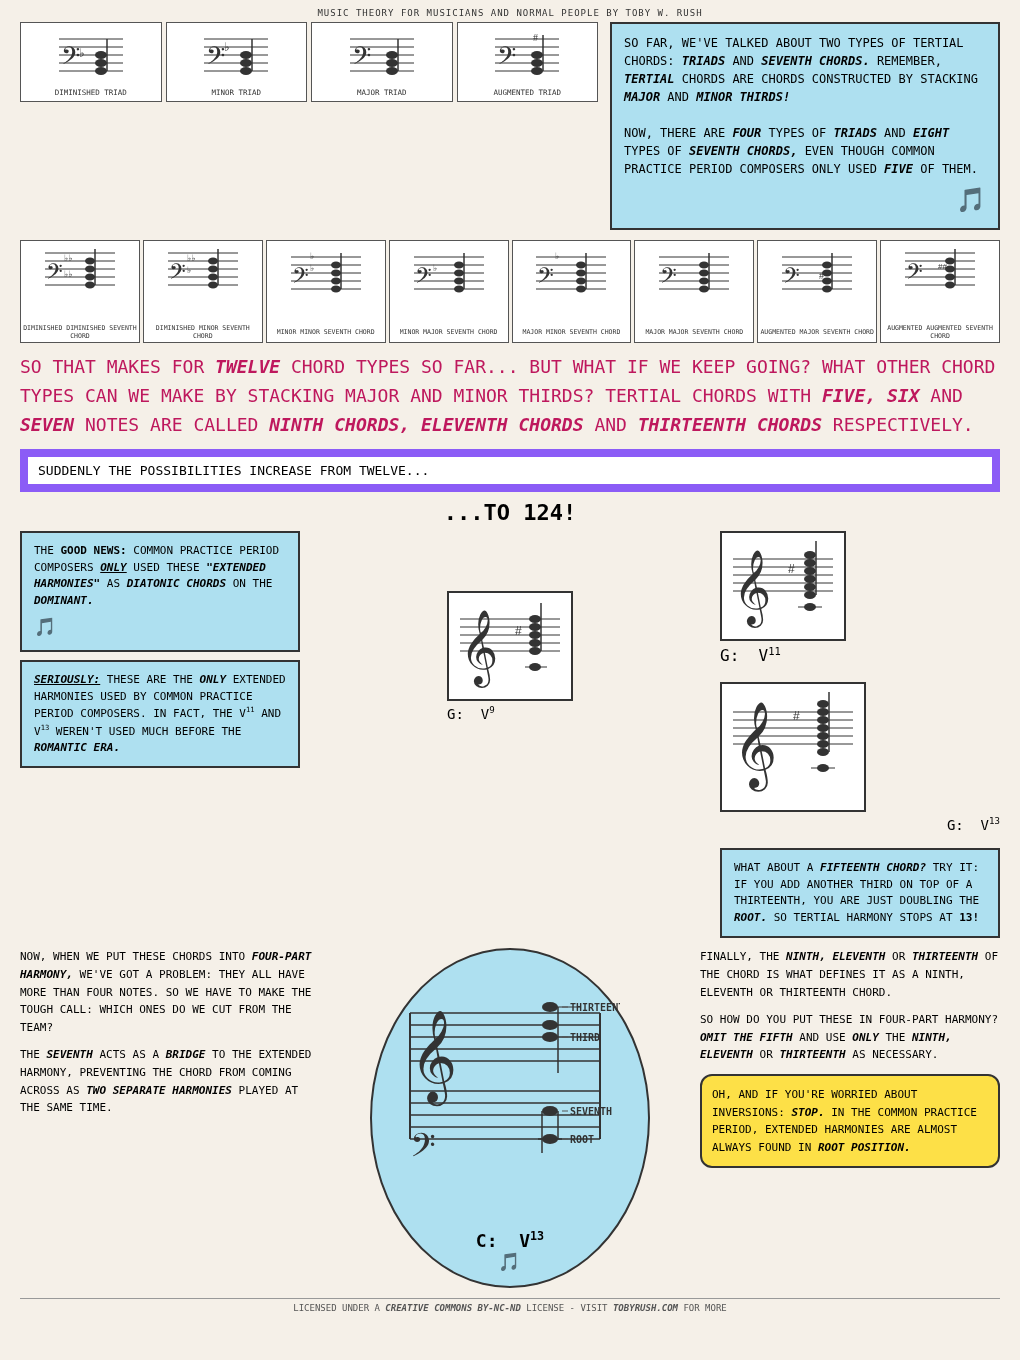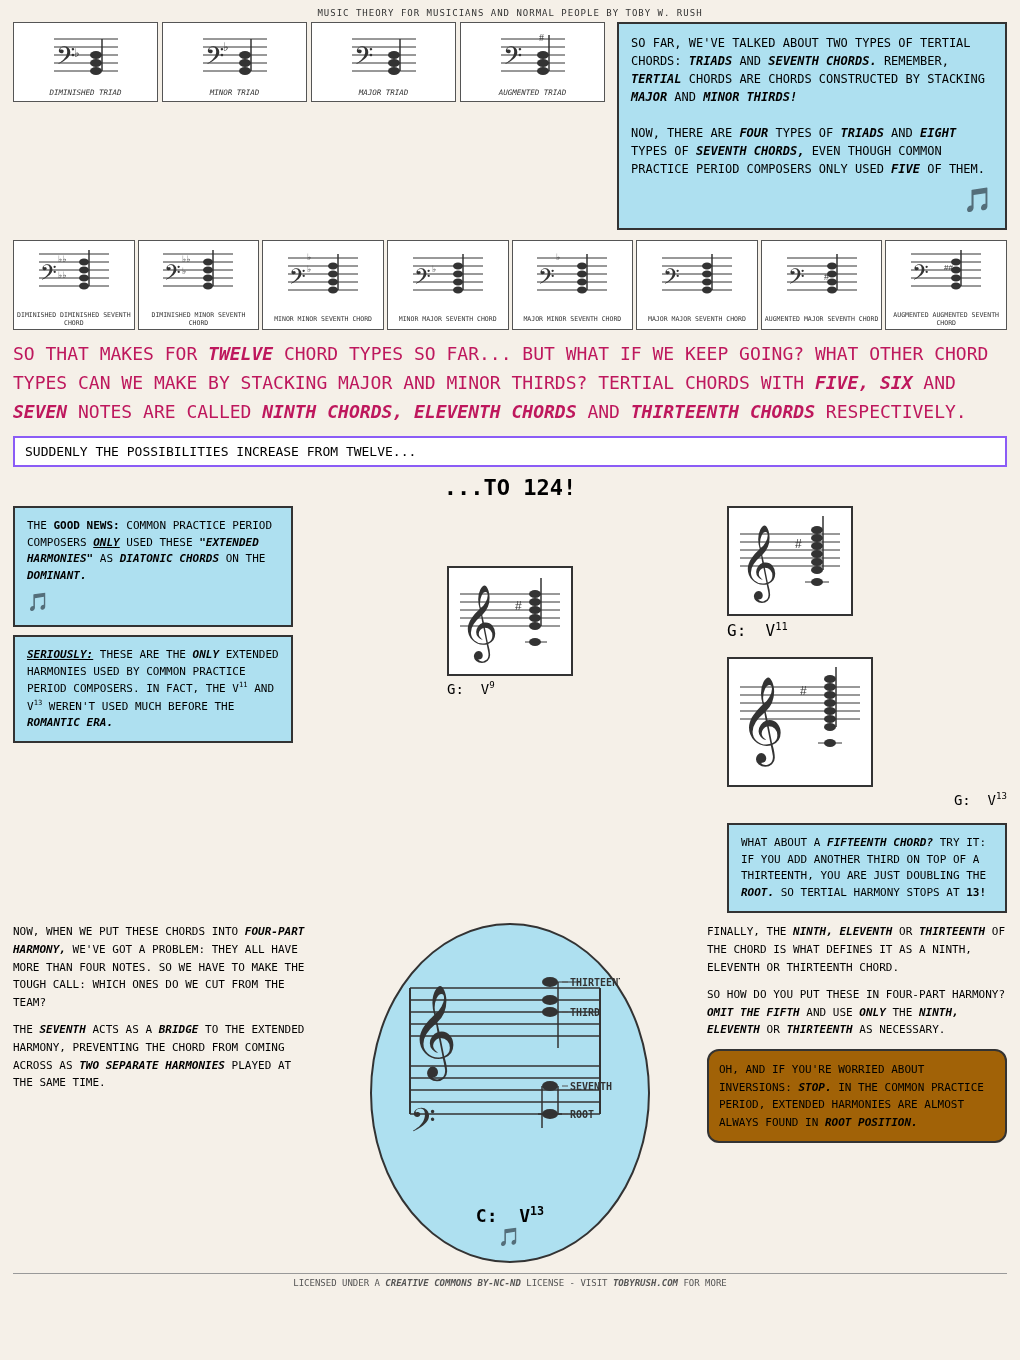--- a/index.html
+++ b/index.html
@@ -9,21 +9,21 @@
       background: #f5f0e8;
       font-family: 'Arial', sans-serif;
       position: relative;
       overflow-x: hidden;
     }
 
     .page-wrapper {
       width: 1020px;
       min-height: 1360px;
       background: #f5f0e8;
-      padding: 8px 13px;
+      padding: 8px 20px;
       position: relative;
     }
 
     
     .site-header {
       text-align: center;
       font-size: 9px;
       font-family: monospace;
       text-transform: uppercase;
       letter-spacing: 1px;
@@ -83,21 +83,20 @@
       justify-content: center;
     }
 
     .staff-box .chord-label {
       font-size: 7.5px;
       text-align: center;
       text-transform: uppercase;
       margin-top: 4px;
       font-family: monospace;
       color: #333;
-      font-style: italic;
     }
 
     
     .seventh-row {
       display: flex;
       gap: 3px;
       margin-bottom: 10px;
     }
 
     .seventh-box {
@@ -109,40 +108,40 @@
       display: flex;
       flex-direction: column;
       align-items: center;
       justify-content: center;
     }
 
     .seventh-box .chord-label {
       font-size: 6.5px;
       text-align: center;
       text-transform: uppercase;
-      margin-top: 3px;
+      margin-top: 17px;
       font-family: monospace;
       color: #333;
     }
 
     
     .body-text {
       font-size: 18px;
       font-family: monospace;
       text-transform: uppercase;
       line-height: 1.6;
       margin-bottom: 10px;
       color: #be185d;
     }
 
     .body-text .bold-italic { font-weight: bold; font-style: italic; }
 
     
     .extended-header {
-      border: 2px solid #8b5cf6;
+      border: 8px solid #8b5cf6;
       padding: 6px 10px;
       font-size: 13px;
       font-family: monospace;
       text-transform: uppercase;
       margin-bottom: 8px;
       background: white;
     }
 
     .to-124 {
       text-align: center;
@@ -729,21 +728,21 @@
     </div>
 
     <div class="bottom-right">
       <p style="margin-bottom:10px;">
         Finally, the <span class="bold-italic">Ninth, Eleventh</span> or <span class="bold-italic">Thirteenth</span> of the chord is what defines it as a ninth, eleventh or thirteenth chord.
       </p>
       <p style="margin-bottom:10px;">
         So how do you put these in four-part harmony? <span class="bold-italic">Omit the Fifth</span> and use <span class="bold-italic">Only</span> the <span class="bold-italic">Ninth, Eleventh</span> or <span class="bold-italic">Thirteenth</span> as necessary.
       </p>
 
-      <div style="border:2px solid #333; border-radius:12px; padding:10px; background:#a16207; margin-top:10px;">
+      <div style="border:2px solid #333; border-radius:12px; padding:10px; background:#fde047; margin-top:10px;">
         <p>
           Oh, and if you're worried about inversions: <span class="bold-italic">Stop.</span> In the common practice period, extended harmonies are almost always found in <span class="bold-italic">Root Position.</span>
         </p>
       </div>
     </div>
   </div>
 
   <div class="footer">
     Licensed under a <span class="bold-italic">Creative Commons by-nc-nd</span> license - visit <span class="bold-italic">tobyrush.com</span> for more
   </div>

